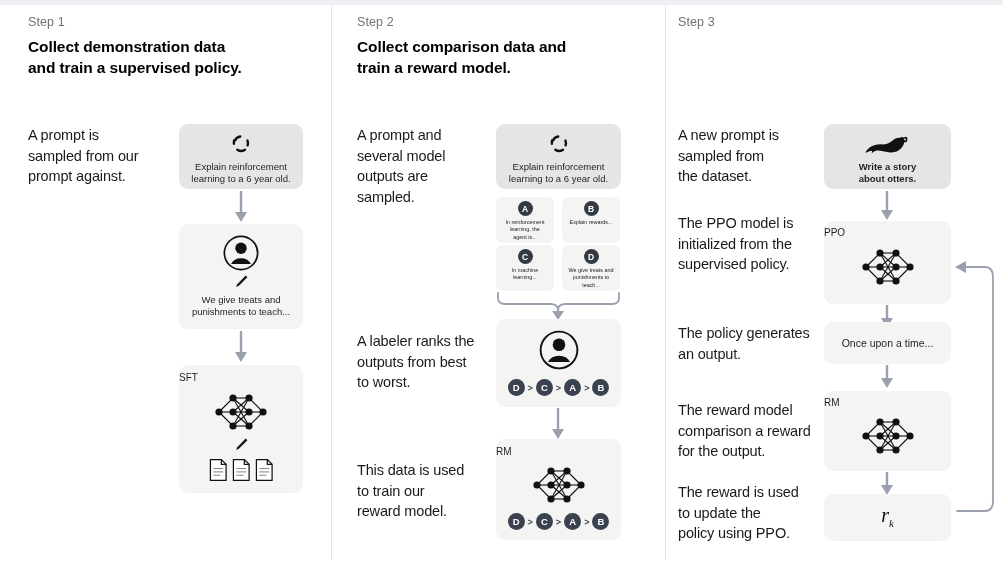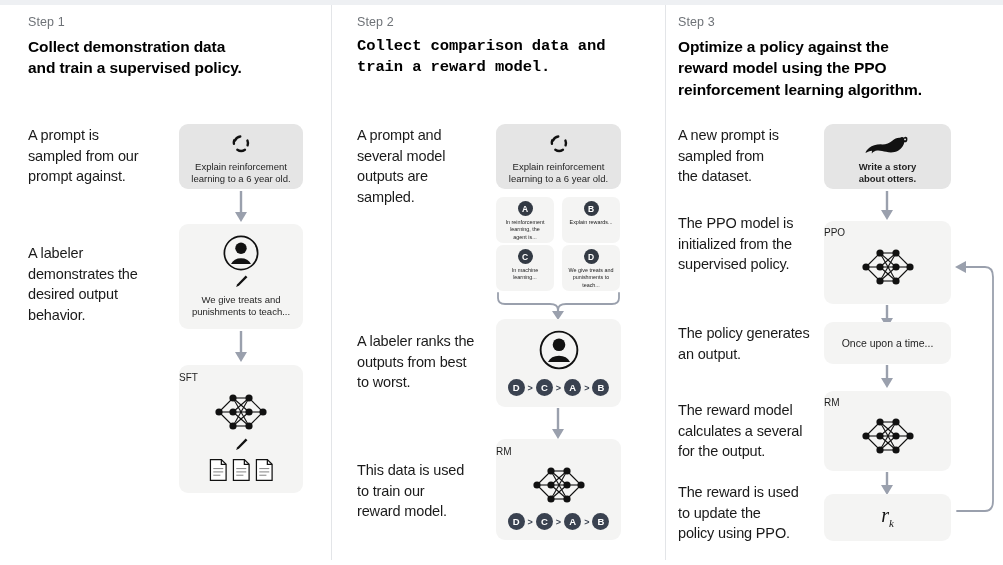--- a/index.html
+++ b/index.html
@@ -54,24 +54,20 @@
 
   <div class="col col1">
     <div class="inner">
       <div class="step-label" style="left:28px;top:10px;">Step 1</div>
       <div class="step-title" style="left:28px;top:31px;width:290px;white-space:pre-line;">Collect demonstration data
 and train a supervised policy.</div>
 
       <div class="desc" style="left:28px;top:120px;width:150px;white-space:pre-line;">A prompt is
 sampled from our
 prompt against.</div>
-      <div class="desc" style="left:28px;top:238px;width:150px;white-space:pre-line;">A labeler
-demonstrates the
-desired output
-behavior.</div>
 
       <div class="card green" style="left:179px;top:119px;width:124px;height:65px;">
         <div style="position:absolute;left:0;right:0;top:8px;display:flex;justify-content:center;">
           <svg width="22" height="22" viewBox="0 0 24 24" fill="none" stroke="#111" stroke-width="2.6" stroke-linecap="round">
             <path d="M5.5 9.2 A7.3 7.3 0 0 1 11.2 4.9"></path>
             <path d="M19 9.3 A7.3 7.3 0 0 1 19.2 14.6"></path>
             <path d="M16.3 19.3 A7.3 7.3 0 0 1 8 19.3"></path>
             <path d="M4.3 12.8 A7.3 7.3 0 0 1 4.6 9"></path>
           </svg>
         </div>
@@ -177,21 +173,21 @@
               </g>
             </svg>
         </div>
       </div>
     </div>
   </div>
 
   <div class="col col2">
     <div class="inner">
       <div class="step-label" style="left:25px;top:10px;">Step 2</div>
-      <div class="step-title" style="left:25px;top:31px;width:295px;white-space:pre-line;font-family:Liberation Mono, monospace;">Collect comparison data and
+      <div class="step-title" style="left:25px;top:31px;width:295px;white-space:pre-line;">Collect comparison data and
 train a reward model.</div>
 
       <div class="desc" style="left:25px;top:120px;width:140px;white-space:pre-line;">A prompt and
 several model
 outputs are
 sampled.</div>
       <div class="desc" style="left:25px;top:326px;width:160px;white-space:pre-line;">A labeler ranks the
 outputs from best
 to worst.</div>
       <div class="desc" style="left:25px;top:455px;width:150px;white-space:pre-line;">This data is used
@@ -309,34 +305,31 @@
           <span class="gt">&gt;</span>
           <span class="pill">B</span>
         </div>
       </div>
     </div>
   </div>
 
   <div class="col col3">
     <div class="inner">
       <div class="step-label" style="left:12px;top:10px;">Step 3</div>
-      <div class="step-title" style="left:12px;top:31px;width:300px;white-space:pre-line;">Optimize a policy against the
-reward model using the PPO
-reinforcement learning algorithm.</div>
 
       <div class="desc" style="left:12px;top:120px;width:150px;white-space:pre-line;">A new prompt is
 sampled from
 the dataset.</div>
       <div class="desc" style="left:12px;top:208px;width:155px;white-space:pre-line;">The PPO model is
 initialized from the
 supervised policy.</div>
       <div class="desc" style="left:12px;top:318px;width:160px;white-space:pre-line;">The policy generates
 an output.</div>
       <div class="desc" style="left:12px;top:395px;width:155px;white-space:pre-line;">The reward model
-calculates a several
+comparison a reward
 for the output.</div>
       <div class="desc" style="left:12px;top:477px;width:155px;white-space:pre-line;">The reward is used
 to update the
 policy using PPO.</div>
 
       <div class="card green" style="left:158px;top:119px;width:127px;height:65px;">
         <div style="position:absolute;left:0;right:0;top:9px;display:flex;justify-content:center;">
           <svg width="46" height="22" viewBox="0 0 48 22">
             <path d="M44 4.2 C42.6 3 41.2 3.4 40.6 4.6 C39.6 3.4 37.8 3.3 36.6 4.6 C34 4.2 31 5.4 28.5 7.6 C25.5 10.2 21.5 11.6 17.5 11.4 C12 11.2 7.5 12.6 4.5 15 C2 17 0.8 19 0.6 20.4 C2.6 19 5 18.2 7.4 18 C7 19 7 20 7.2 20.8 C8.4 19.2 10.4 18 12.8 17.8 C16 17.6 19 18.6 22 19.2 C26.5 20.2 31 20 34.5 18 C38 16 40.4 12.6 41.2 9 C41.8 9.4 42.6 9.4 43.2 9 C44.2 8.2 44.6 6 44 4.2 Z" fill="#111"></path>
             <circle cx="41.8" cy="6.2" r="0.9" fill="#fff"></circle>

